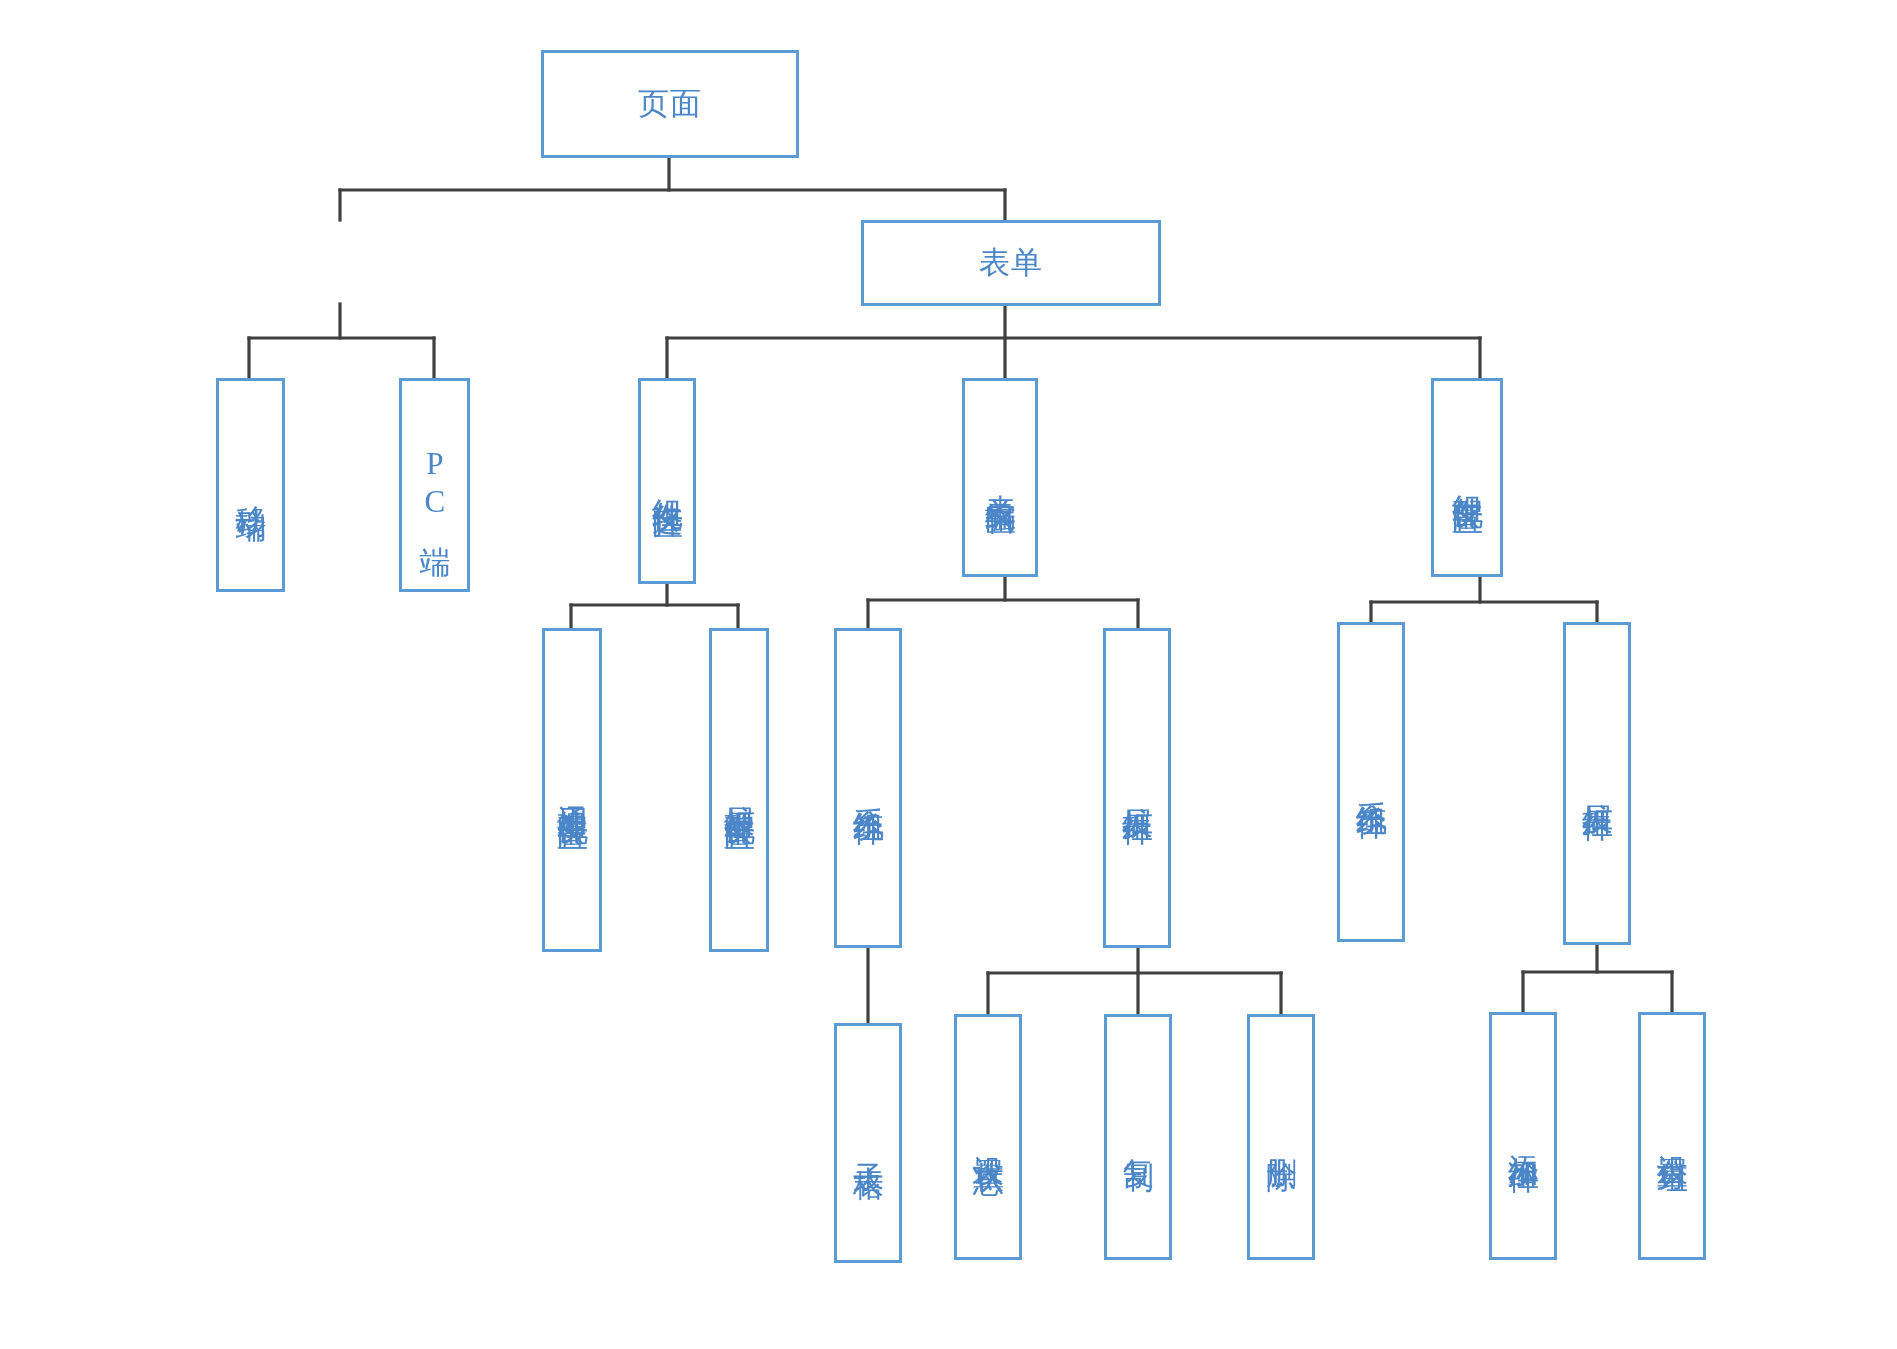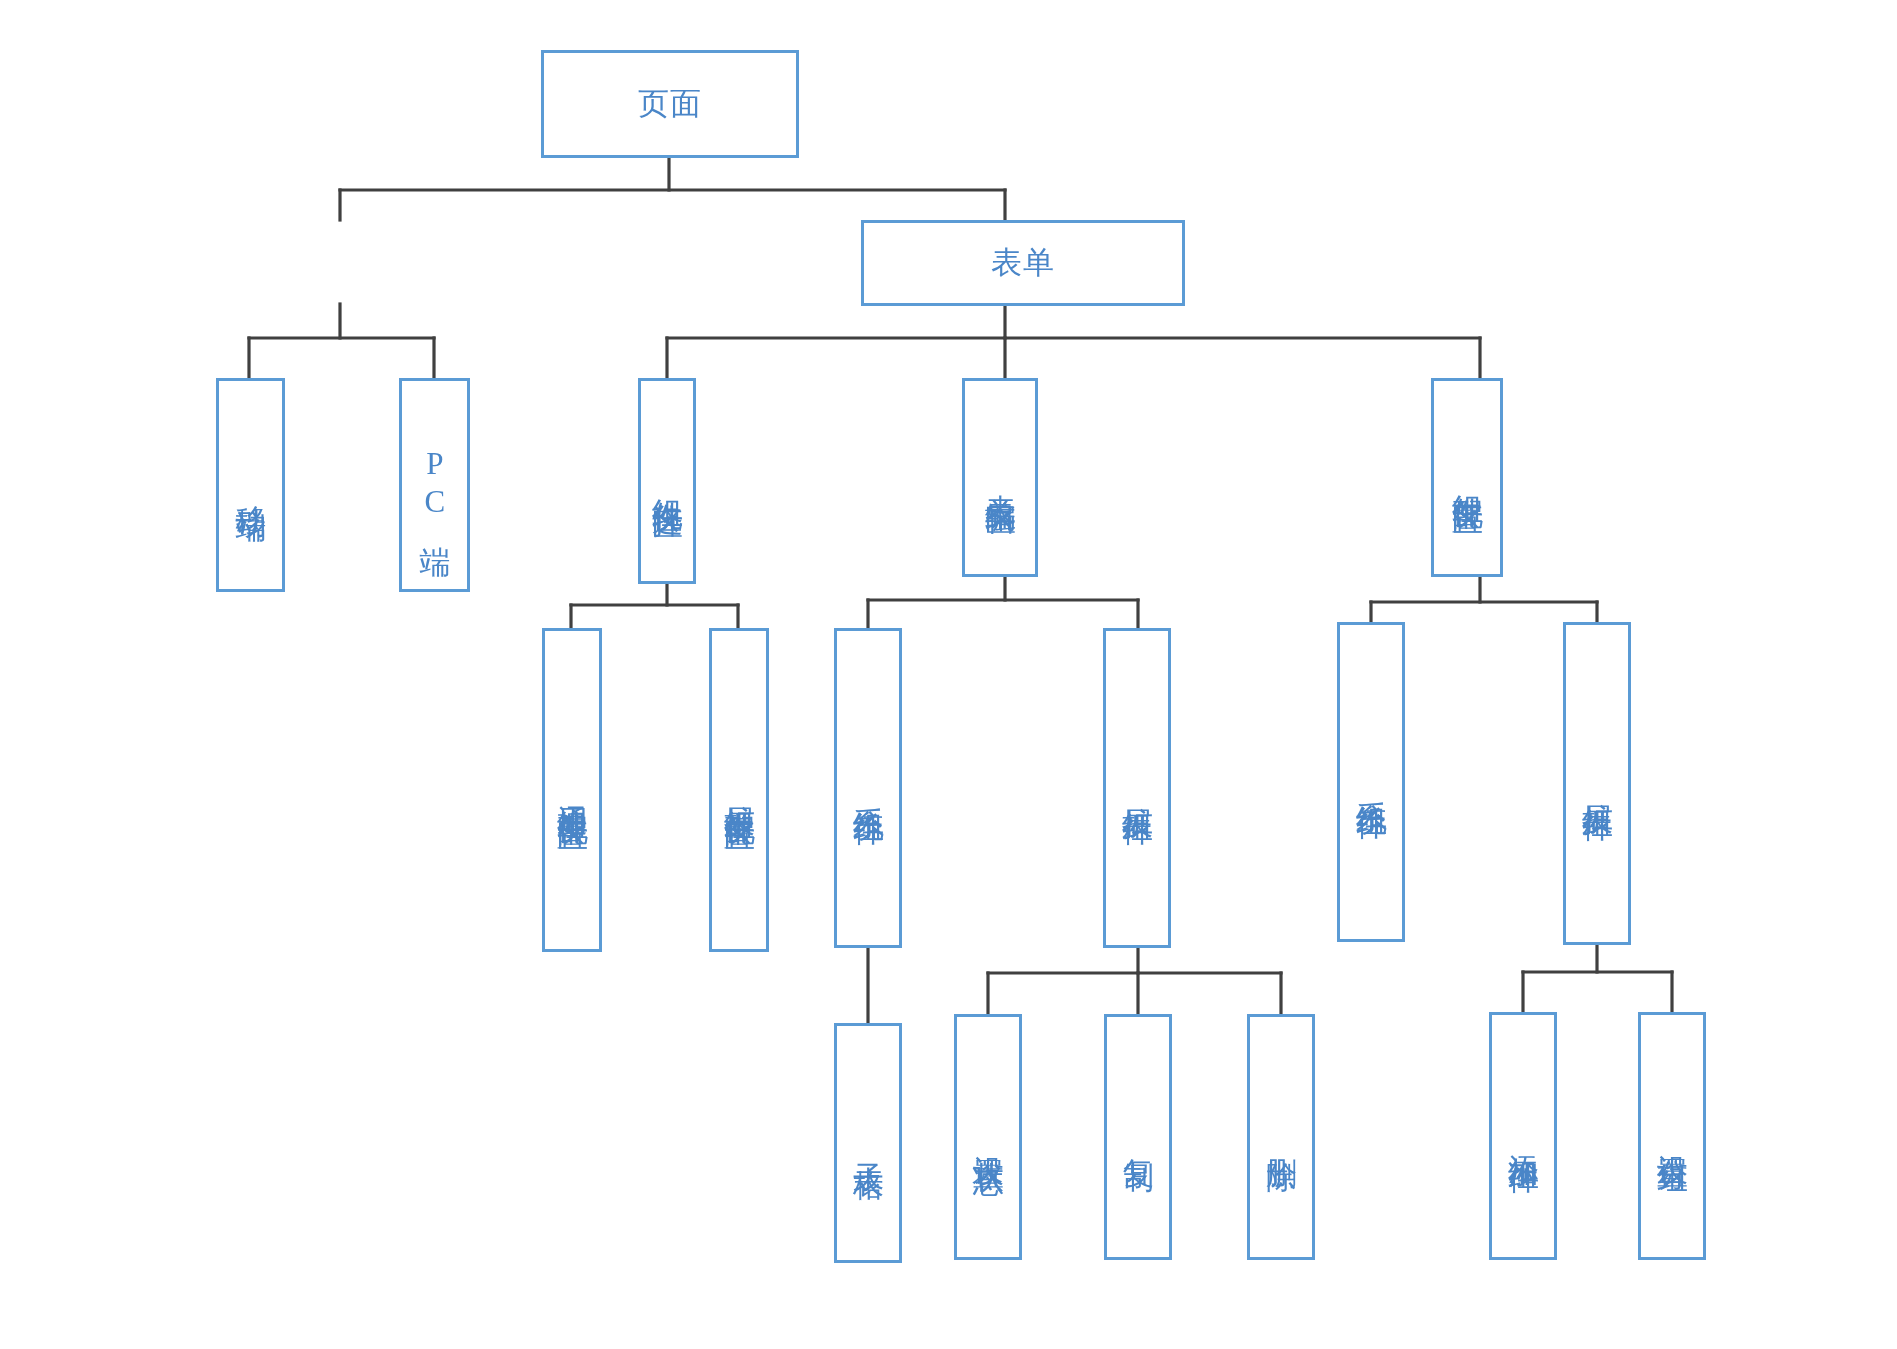--- a/index.html
+++ b/index.html
@@ -106,21 +106,21 @@
       <path d="M 1523 972 L 1523 1012"></path>
       <path d="M 1672 972 L 1672 1012"></path>
     </g>
   </svg>
 
   <div class="node horizontal" style="left:541px; top:50px; width:258px; height:108px;">
     <span class="node-label">页面</span>
   </div>
 
 
-  <div class="node horizontal" style="left:861px; top:220px; width:324px; height:86px;">
+  <div class="node horizontal" style="left:861px; top:220px; width:300px; height:86px;">
     <span class="node-label">表单</span>
   </div>
 
   <div class="node vertical" style="left:216px; top:378px; width:69px; height:214px;">
     <span class="node-label">移动端</span>
   </div>
 
   <div class="node vertical" style="left:399px; top:378px; width:71px; height:214px;">
     <span class="node-label">PC端</span>
   </div>

